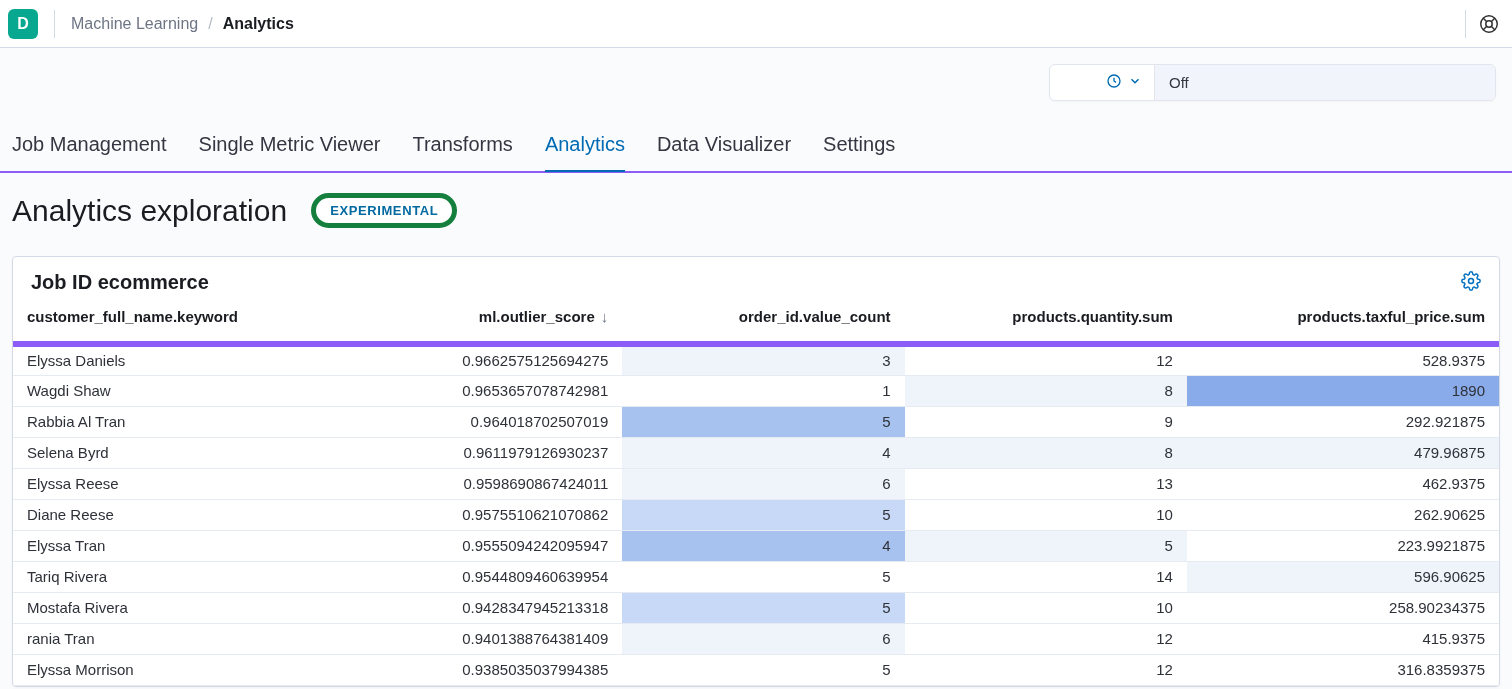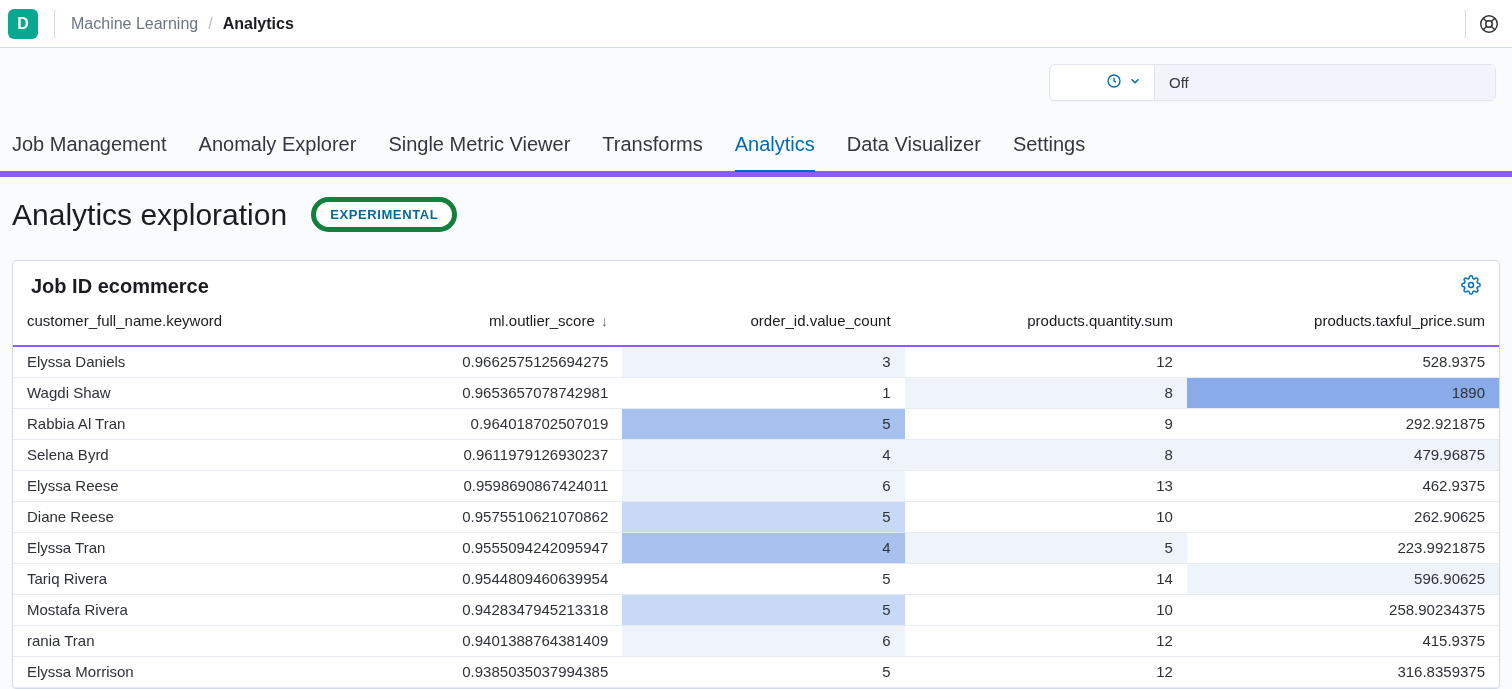--- a/index.html
+++ b/index.html
@@ -86,21 +86,21 @@
     color: #343741;
     font-size: 15px;
     display: flex;
     align-items: center;
   }
 
   .tabs {
     display: flex;
     gap: 32px;
     padding: 24px 12px 0 12px;
-    border-bottom: 6px solid #8b5cf6;
+    border-bottom: 2px solid #8b5cf6;
     background: #fafbfd;
     font-size: 20px;
     color: #343741;
   }
   .tab {
     padding: 8px 0 14px 0;
     cursor: pointer;
   }
   .tab.active {
     color: #006bb4;
@@ -152,25 +152,25 @@
     font-weight: 700;
   }
   .gear-btn { color: #0071c2; cursor: pointer; }
 
   table.data {
     width: 100%;
     border-collapse: collapse;
   }
   table.data thead th {
     text-align: right;
-    font-weight: 400;
+    font-weight: 700;
     font-size: 15px;
     color: #1a1c21;
     padding: 8px 14px 16px 14px;
-    border-bottom: 2px solid #8b5cf6;
+    border-bottom: 6px solid #8b5cf6;
   }
   table.data thead th:first-child { text-align: left; }
   table.data tbody td {
     border-bottom: 1px solid #e6eaf1;
     padding: 0 14px;
     height: 31px;
     font-size: 15px;
     color: #2e3138;
     text-align: right;
     vertical-align: middle;
@@ -229,21 +229,20 @@
       </span>
     </div>
     <div class="tp-right">
       <span>Off</span>
     </div>
   </div>
 </div>
 
 <div class="tabs" id="tabs">
     <div class="tab">Job Management</div>
-    <div class="tab">Anomaly Explorer</div>
     <div class="tab">Single Metric Viewer</div>
     <div class="tab">Transforms</div>
     <div class="tab active">Analytics</div>
     <div class="tab">Data Visualizer</div>
     <div class="tab">Settings</div>
   </div>
 
 <div class="page">
   <div class="page-header">
     <h1 class="page-title">Analytics exploration</h1>

